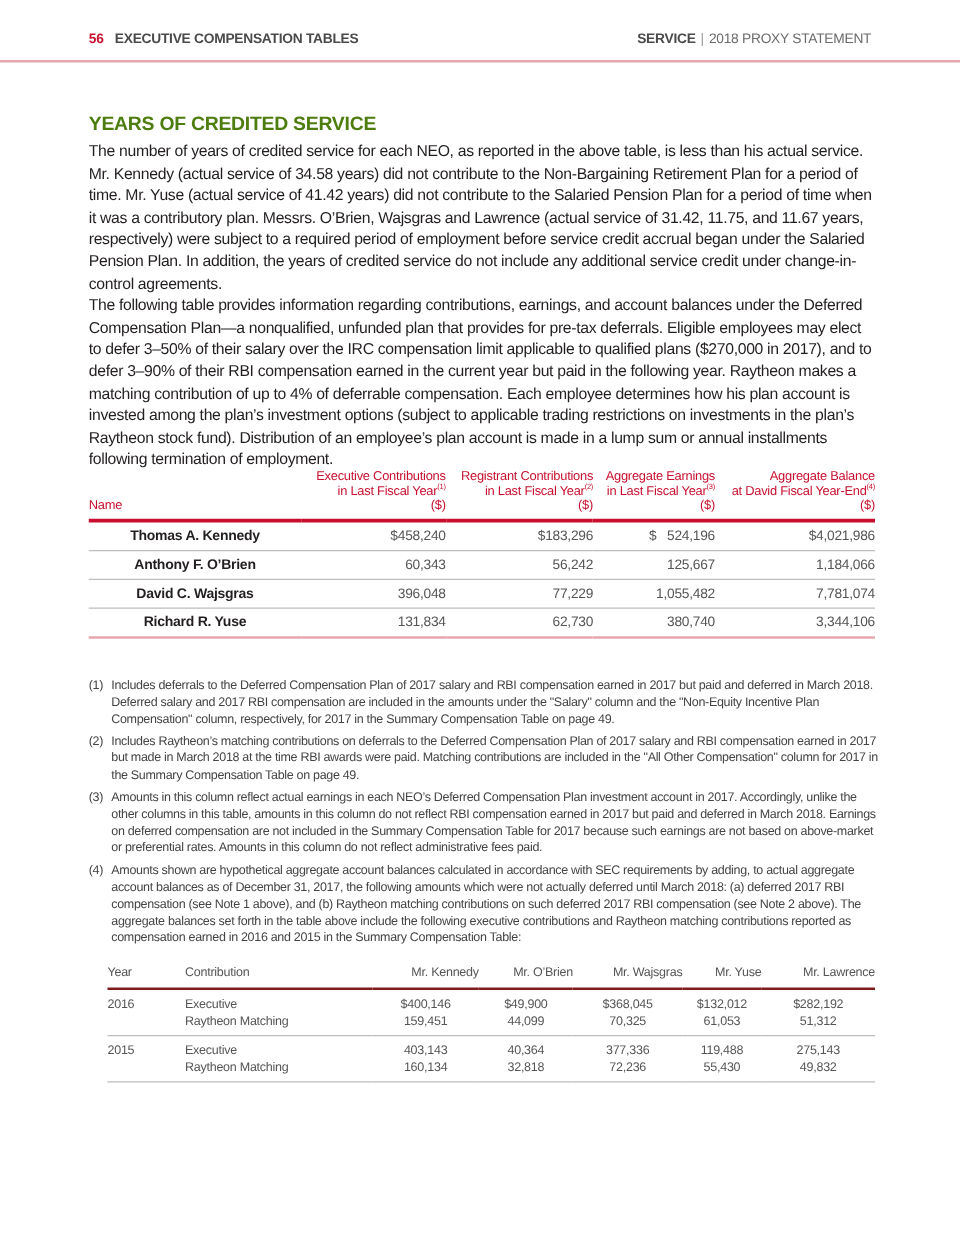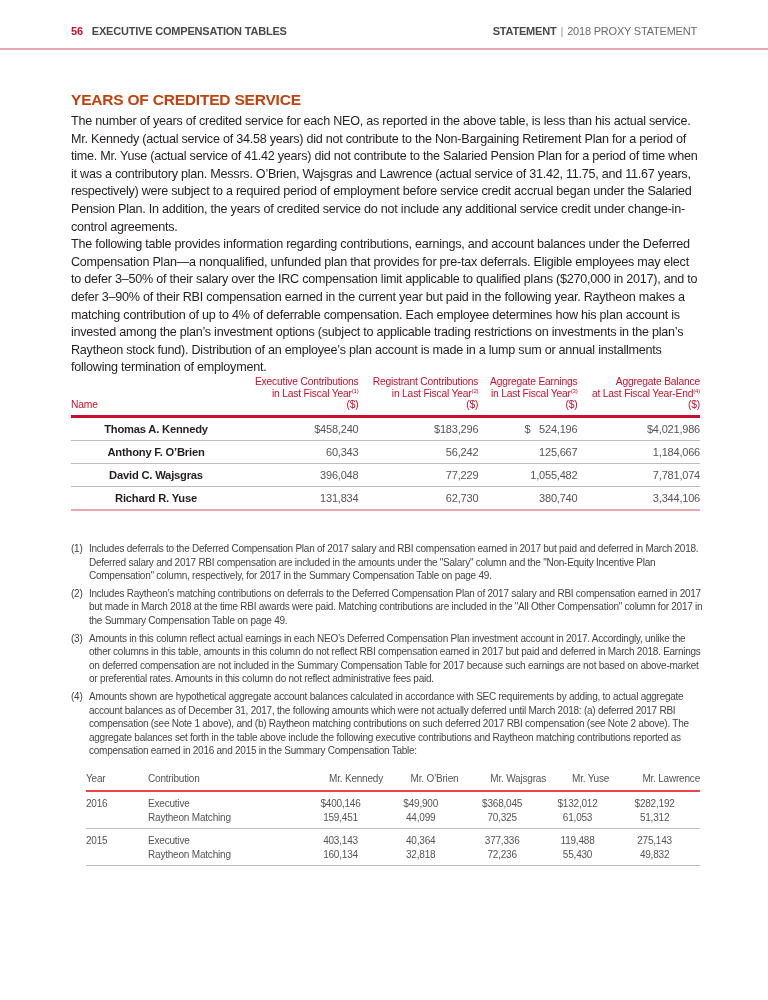--- a/index.html
+++ b/index.html
@@ -8,74 +8,74 @@
   .page-header { position:absolute; left:0; top:0; width:768px; height:49px; }
   .page-header .left { position:absolute; left:71px; top:25px; font-size:11px; font-weight:bold; letter-spacing:-0.2px; }
   .page-num { color:#c8102e; margin-right:9px; }
   .section-name { color:#4a4a4a; }
   .page-header .right { position:absolute; right:71px; top:25px; font-size:11px; color:#6b6b6b; letter-spacing:-0.2px; }
   .brand { font-weight:bold; color:#4a4a4a; }
   .sep { color:#999; margin:0 4px; }
   .header-rule { position:absolute; left:0; top:48px; width:768px; height:2px; background:#e8a6af; }
 
   .content { position:absolute; left:71px; top:91px; width:630px; }
-  h2.red { color:#c2410c; font-size:15.5px; font-weight:bold; margin:0 0 4px 0; letter-spacing:-0.2px; }
+  h2.red { color:#4d7c0f; font-size:15.5px; font-weight:bold; margin:0 0 4px 0; letter-spacing:-0.2px; }
   p.body { font-size:12.6px; line-height:17.6px; margin:0; color:#231f20; letter-spacing:-0.25px; }
   h1.big { font-size:21px; font-weight:bold; margin:0 0 3px 0; color:#231f20; letter-spacing:-0.3px; }
 
   table.ndc { position:absolute; left:71px; top:376px; width:629px; border-collapse:collapse; font-size:10.3px; }
   table.ndc th { color:#c8102e; font-weight:normal; text-align:right; vertical-align:bottom; line-height:11.5px; padding:0 0 4px 0; letter-spacing:-0.2px; }
   table.ndc th.name { text-align:left;margin-left:19px; }
   table.ndc thead tr { border-bottom:3px solid #c8102e; }
   table.ndc td { height:22px; padding:0; border-bottom:1.5px solid #bdbdbd; text-align:right; color:#555; font-size:11px; letter-spacing:-0.2px; }
   table.ndc td.name { text-align:center; color:#231f20; font-weight:bold; font-size:11.2px; }
   table.ndc tbody tr:last-child td { border-bottom:2px solid #e8a6af; }
   sup { font-size:6px; vertical-align:super; line-height:0; }
 
   .notes { position:absolute; left:71px; top:542px; width:632px; font-size:10px; color:#444; line-height:13.6px; letter-spacing:-0.25px; }
   .note { display:flex; margin-bottom:4px; }
   .note .num { width:18px; flex:none; }
   .note .txt { flex:1; }
 
   table.yrs { position:absolute; left:86px; top:773px; width:614px; border-collapse:collapse; font-size:10px; color:#555; letter-spacing:-0.2px; }
   table.yrs th { font-weight:normal; text-align:right; padding:0 0 6px 0; color:#555; }
   table.yrs th.l, table.yrs td.l { text-align:left; }
-  table.yrs thead tr { border-bottom:2px solid #ef4444; }
+  table.yrs thead tr { border-bottom:2px solid #7f1d1d; }
   table.yrs td { text-align:center; padding:0; line-height:13.5px; vertical-align:top; }
   table.yrs tbody.grp td { padding-top:5px; padding-bottom:4px; }
   table.yrs tbody.grp { border-bottom:1.5px solid #bdbdbd; }
   .c-year { width:62px; } .c-contrib { width:150px; }
 </style>
 </head>
 <body>
 
 <div class="page-header">
   <div class="left">
     <span class="page-num">56</span><span class="section-name">EXECUTIVE COMPENSATION TABLES</span>
   </div>
   <div class="right">
-    <span class="brand">STATEMENT</span><span class="sep">|</span><span>2018 PROXY STATEMENT</span>
+    <span class="brand">SERVICE</span><span class="sep">|</span><span>2018 PROXY STATEMENT</span>
   </div>
 </div>
 <div class="header-rule"></div>
 
 <div class="content">
   <h2 class="red">YEARS OF CREDITED SERVICE</h2>
   <p class="body">The number of years of credited service for each NEO, as reported in the above table, is less than his actual service. Mr. Kennedy (actual service of 34.58 years) did not contribute to the Non-Bargaining Retirement Plan for a period of time. Mr. Yuse (actual service of 41.42 years) did not contribute to the Salaried Pension Plan for a period of time when it was a contributory plan. Messrs. O’Brien, Wajsgras and Lawrence (actual service of 31.42, 11.75, and 11.67 years, respectively) were subject to a required period of employment before service credit accrual began under the Salaried Pension Plan. In addition, the years of credited service do not include any additional service credit under change-in-control agreements.</p>
   <p class="body">The following table provides information regarding contributions, earnings, and account balances under the Deferred Compensation Plan—a nonqualified, unfunded plan that provides for pre-tax deferrals. Eligible employees may elect to defer 3–50% of their salary over the IRC compensation limit applicable to qualified plans ($270,000 in 2017), and to defer 3–90% of their RBI compensation earned in the current year but paid in the following year. Raytheon makes a matching contribution of up to 4% of deferrable compensation. Each employee determines how his plan account is invested among the plan’s investment options (subject to applicable trading restrictions on investments in the plan’s Raytheon stock fund). Distribution of an employee’s plan account is made in a lump sum or annual installments following termination of employment.</p>
 </div>
 
 <table class="ndc">
   <thead>
     <tr>
       <th class="name" style="width:170px"><span>Name</span></th>
       <th><span>Executive Contributions</span><br><span>in Last Fiscal Year</span><sup>(1)</sup><br><span>($)</span></th>
       <th><span>Registrant Contributions</span><br><span>in Last Fiscal Year</span><sup>(2)</sup><br><span>($)</span></th>
       <th><span>Aggregate Earnings</span><br><span>in Last Fiscal Year</span><sup>(3)</sup><br><span>($)</span></th>
-      <th><span>Aggregate Balance</span><br><span>at Last Fiscal Year-End</span><sup>(4)</sup><br><span>($)</span></th>
+      <th><span>Aggregate Balance</span><br><span>at David Fiscal Year-End</span><sup>(4)</sup><br><span>($)</span></th>
     </tr>
   </thead>
   <tbody>
     <tr>
       <td class="name">Thomas A. Kennedy</td>
       <td>$458,240</td>
       <td>$183,296</td>
       <td style="white-space:pre">$   524,196</td>
       <td>$4,021,986</td>
     </tr>

